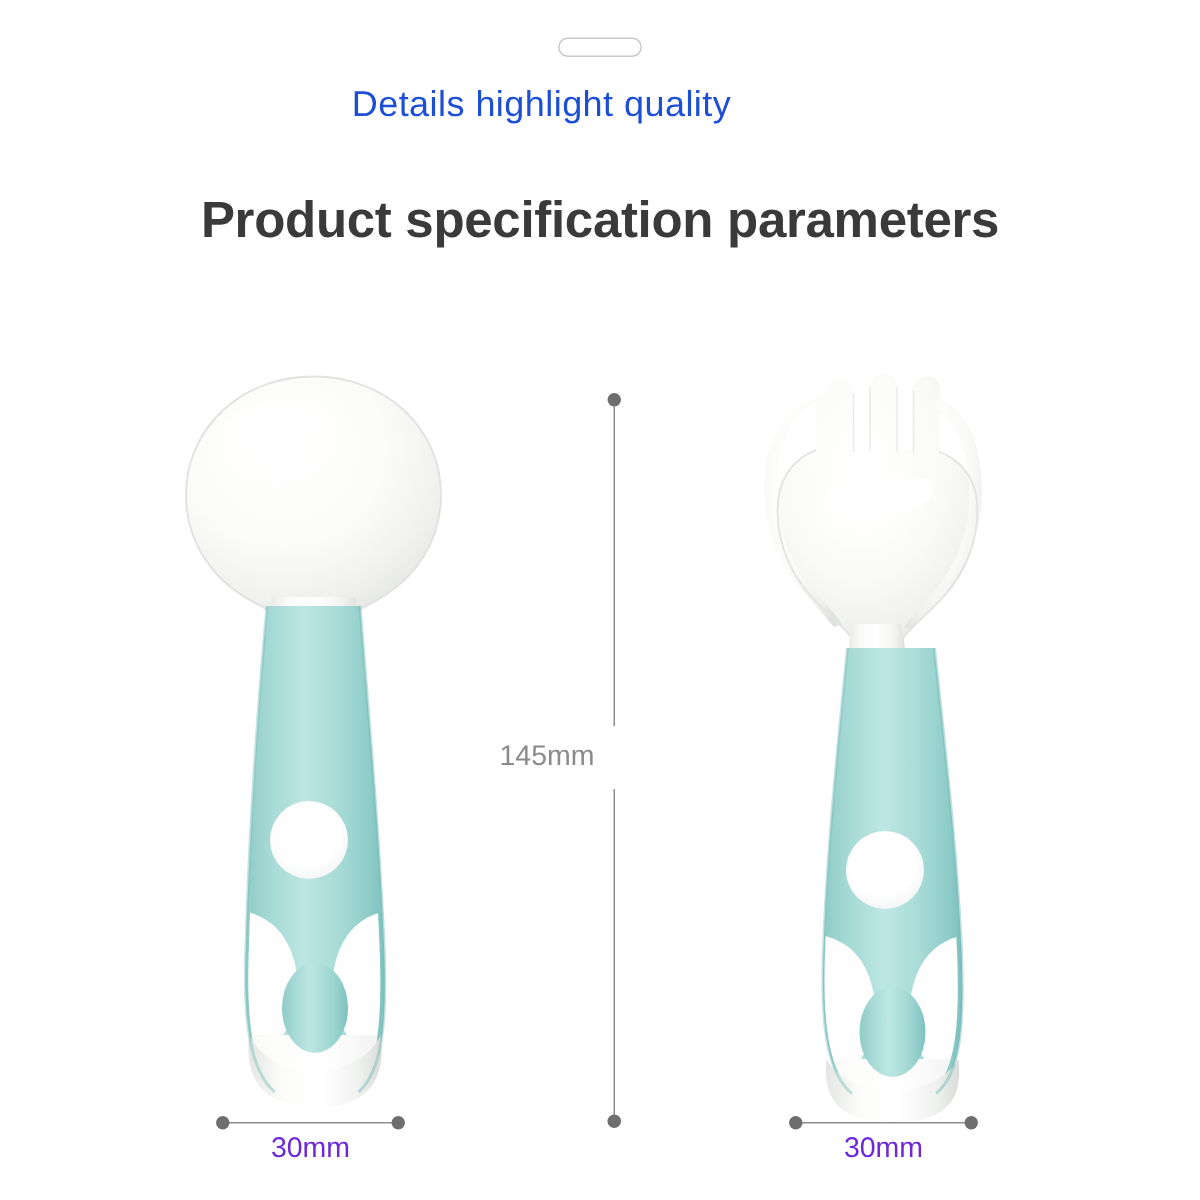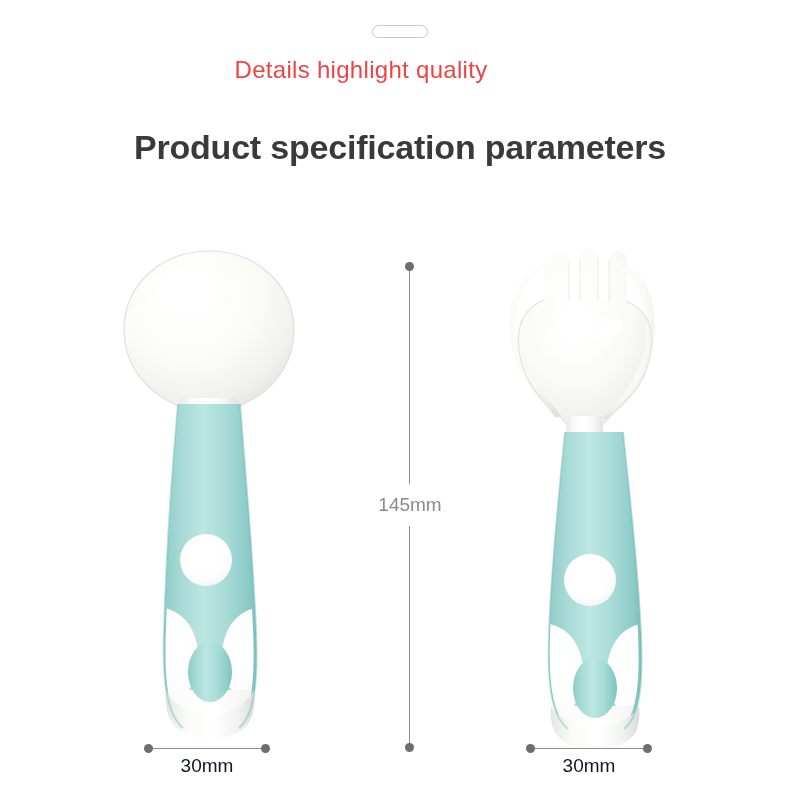--- a/index.html
+++ b/index.html
@@ -25,21 +25,21 @@
     border-radius:7px;
     background:#ffffff;
   }
   .subtitle{
     position:absolute;
     top:56px; left:0; width:722px;
     text-align:center;
     font-size:24px;
     font-weight:400;
     letter-spacing:.3px;
-    color:#ef4444;
+    color:#1d4ed8;
     white-space:nowrap;
   }
   .main-title{
     position:absolute;
     top:104px; left:0; width:800px;
     text-align:center;
     font-size:34px;
     font-weight:700;
     letter-spacing:-.2px;
     color:#3a3a3a;
@@ -75,21 +75,20 @@
   .dim-vert .gap{
     position:absolute;
     left:-1px; top:218px;
     width:4px; height:42px;
     background:#ffffff;
   }
   .dim-label-vert{
     position:absolute;
     left:333px; top:492px;
     width:154px;
-    text-align:center;
     font-size:19px;
     color:#8b8b8b;
     background:#ffffff;
     padding:2px 0;
     white-space:nowrap;
   }
 
   .dim-horz{
     position:absolute;
     height:2px;
@@ -102,21 +101,21 @@
   .dim-horz .dot{
     position:absolute; top:-4px;
     width:9px; height:9px; border-radius:50%;
     background:#6e6e6e;
   }
   .dim-horz .dot.l{ left:-4px; }
   .dim-horz .dot.r{ right:-4px; }
   .dim-label-horz{
     position:absolute;
     font-size:19px;
-    color:#0f172a;
+    color:#6d28d9;
     text-align:center;
     white-space:nowrap;
   }
 
   #dim-spoon-width{ left:148px; top:748px; width:118px; }
   #dim-fork-width { left:530px; top:748px; width:118px; }
   #label-spoon-width{ left:148px; top:755px; width:118px; }
   #label-fork-width { left:530px; top:755px; width:118px; }
 </style>
 </head>

